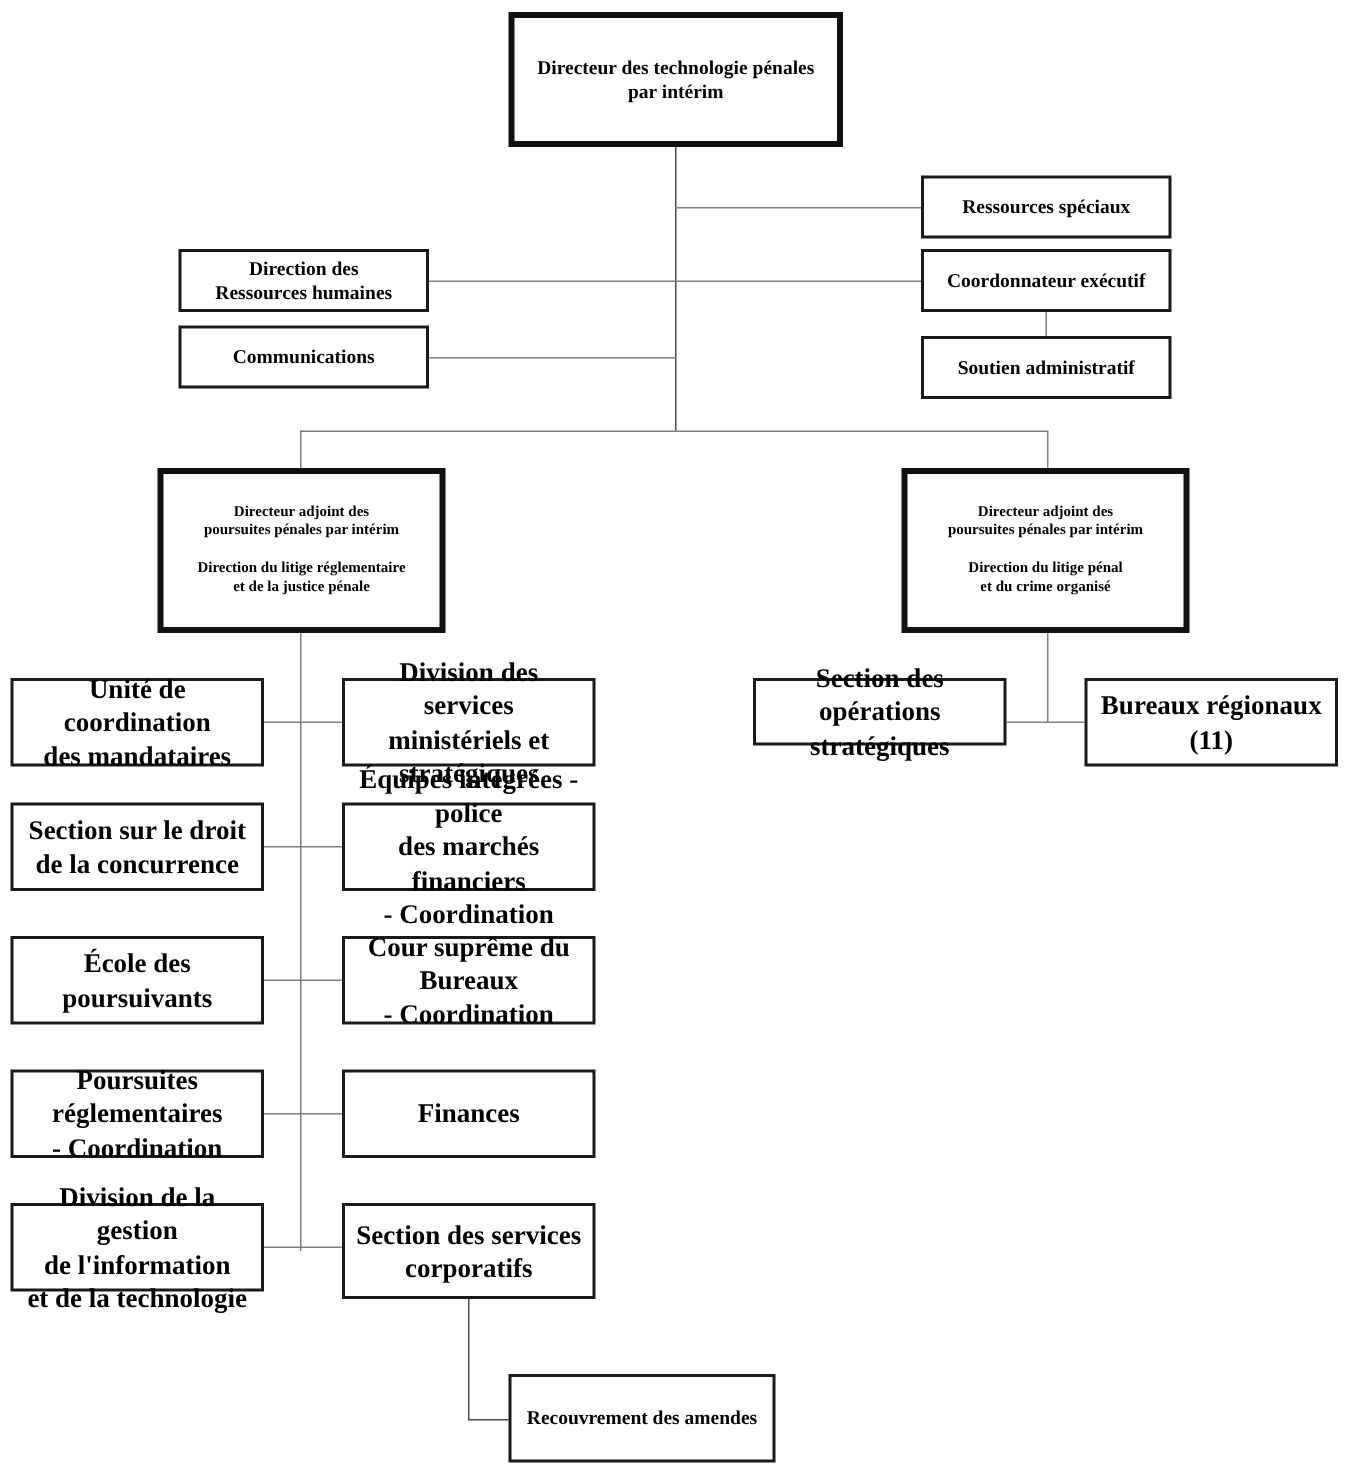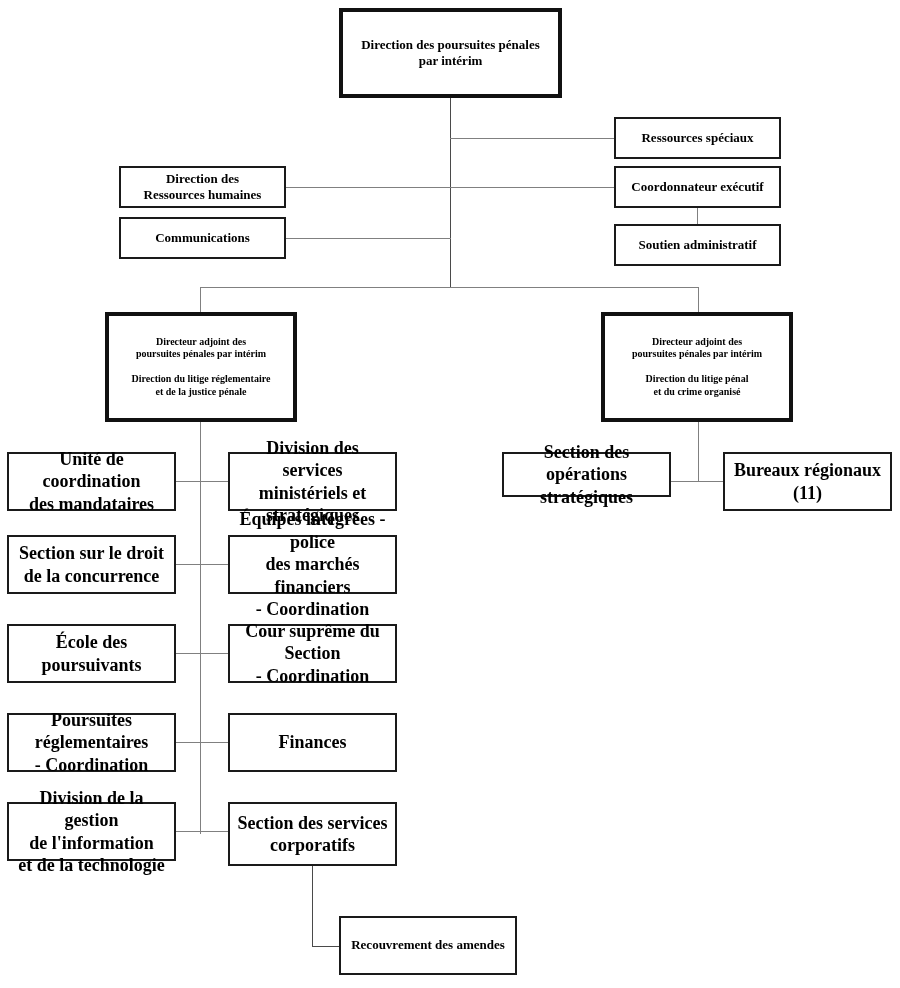--- a/index.html
+++ b/index.html
@@ -78,21 +78,21 @@
   <div class="line h" style="left:176px; top:742px; width:53px;"></div>
   <div class="line h" style="left:176px; top:831px; width:53px;"></div>
 
   <div class="line v dark" style="left:312px; top:866px; height:80px;"></div>
   <div class="line h dark" style="left:312px; top:946px; width:30px;"></div>
 
   <div class="line v" style="left:698px; top:422px; height:60px;"></div>
   <div class="line h" style="left:670px; top:481px; width:54px;"></div>
 
   <div class="node heavy f13" style="left:339px; top:8px; width:223px; height:90px;">
-    <span class="txt">Direction des poursuites pénales
+    <span class="txt">Directeur des technologie pénales
 par intérim</span>
   </div>
 
   <div class="node f13" style="left:614px; top:117px; width:167px; height:42px;">
     <span class="txt">Ressources spéciaux</span>
   </div>
 
   <div class="node f13" style="left:614px; top:166px; width:167px; height:42px;">
     <span class="txt">Coordonnateur exécutif</span>
   </div>
@@ -146,21 +146,21 @@
 des marchés financiers
 - Coordination</span>
   </div>
 
   <div class="node f12" style="left:7px; top:624px; width:169px; height:59px;">
     <span class="txt">École des
 poursuivants</span>
   </div>
 
   <div class="node f12" style="left:228px; top:624px; width:169px; height:59px;">
-    <span class="txt">Cour suprême du Section
+    <span class="txt">Cour suprême du Bureaux
 - Coordination</span>
   </div>
 
   <div class="node f12" style="left:7px; top:713px; width:169px; height:59px;">
     <span class="txt">Poursuites
 réglementaires
 - Coordination</span>
   </div>
 
   <div class="node f12" style="left:228px; top:713px; width:169px; height:59px;">

